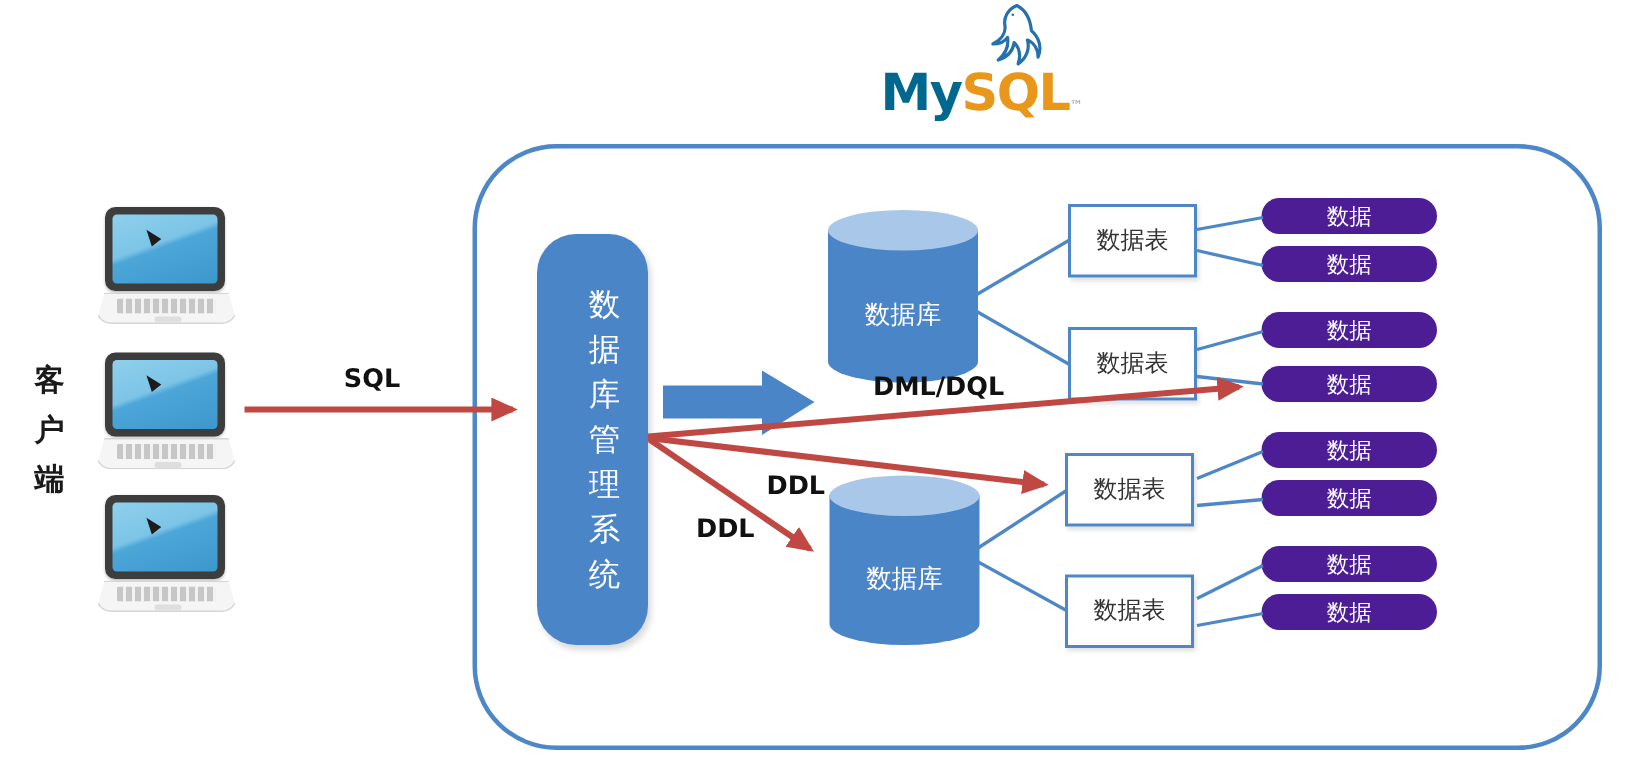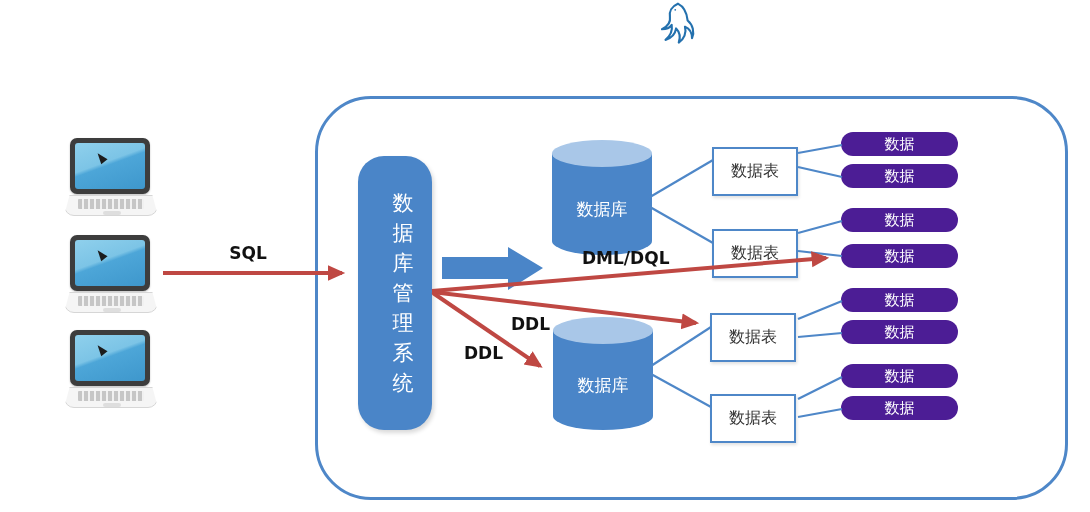--- a/index.html
+++ b/index.html
@@ -51,21 +51,21 @@
   .cyl-top { position:absolute; left:0; top:0; width:100px; height:27px; background:#a9c7e8;
     border-radius:50%; }
   .cyl-label { position:absolute; left:0; width:100px; top:50%; text-align:center;
     color:#ffffff; font-size:17px; }
   .cyl-1 { left:552px; top:140px; height:115px; }
   .cyl-2 { left:553px; top:317px; height:113px; }
 
   
   .tbox { position:absolute; width:86px; height:49px; background:#ffffff; border:2px solid #4e87c8;
     display:flex; align-items:center; justify-content:center; font-size:16px; color:#333;
-    box-shadow:1px 2px 3px rgba(0,0,0,0.12);margin-top:11px; }
+    box-shadow:1px 2px 3px rgba(0,0,0,0.12); }
   .tbox-1 { left:712px; top:136px; } .tbox-2 { left:712px; top:218px; }
   .tbox-3 { left:710px; top:302px; } .tbox-4 { left:710px; top:383px; }
 
   
   .pill { position:absolute; width:117px; height:24px; background:#4c1d95; border-radius:12px;
     display:flex; align-items:center; justify-content:center; color:#ffffff; font-size:15px; }
   .pill-1 { left:841px; top:132px; } .pill-2 { left:841px; top:164px; }
   .pill-3 { left:841px; top:208px; } .pill-4 { left:841px; top:244px; }
   .pill-5 { left:841px; top:288px; } .pill-6 { left:841px; top:320px; }
   .pill-7 { left:841px; top:364px; } .pill-8 { left:841px; top:396px; }
@@ -85,22 +85,26 @@
 
 <div class="canvas">
 
   <div class="server-border"></div>
 
   <div class="logo-wrap">
     <svg class="dolphin" width="64" height="46" viewBox="0 0 70 52">
       <path d="M36 3 C29 6 26 12 27 18 C28 24 24 29 18 32 C23 32 27 30 29 27 C30 33 28 39 22 44 C29 42 33 37 34 31 C38 35 39 41 37 47 C43 43 46 36 44 29 C49 31 52 36 52 42 C55 35 53 27 47 22 C46 12 42 6 36 3 Z" fill="none" stroke="#2471ae" stroke-width="2.4" stroke-linejoin="round" stroke-linecap="round"></path>
       <circle cx="33" cy="10" r="1" fill="#2471ae"></circle>
     </svg>
-  </div>
-
+    <div class="wordmark">
+      <span class="wm-my">My</span><span class="wm-sql">SQL</span><span class="wm-tm">™</span>
+    </div>
+  </div>
+
+  <div class="client-label">客户端</div>
 
   <div class="laptop" style="top:138px;">
     <div class="lt-bezel">
       <div class="lt-screen">
         <span class="lt-cursor"></span>
       </div>
     </div>
     <div class="lt-base">
       <div class="lt-keys"></div>
       <div class="lt-pad"></div>

